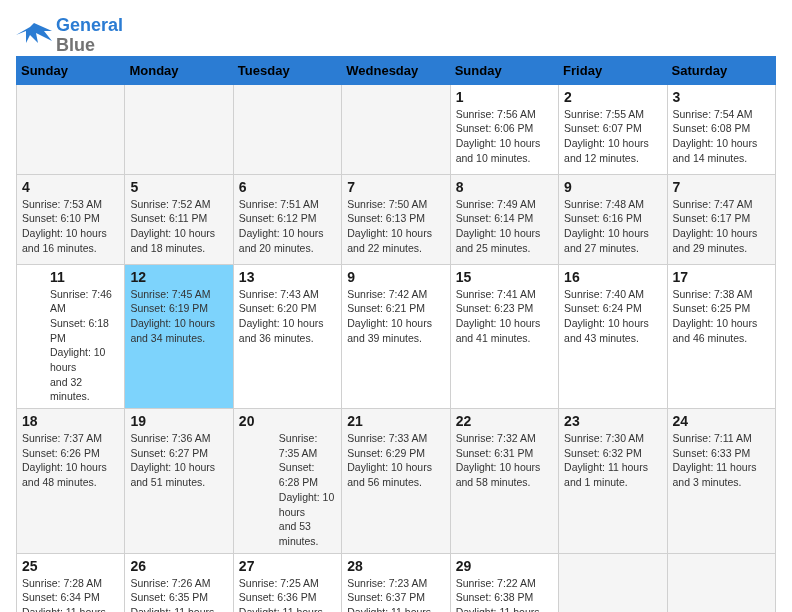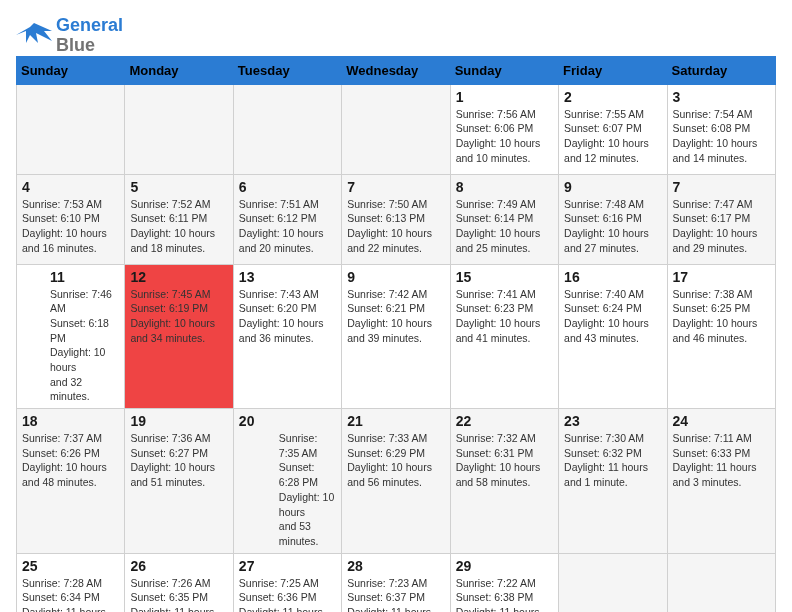--- a/index.html
+++ b/index.html
@@ -196,21 +196,21 @@
         </td>
       </tr>
       <tr>
         <td style="background: rgb(255, 255, 255); padding-left: 33px;">
           <span class="day-number">11</span>
           <div class="day-info" style="white-space: pre-line;">Sunrise: 7:46 AM
 Sunset: 6:18 PM
 Daylight: 10 hours
 and 32 minutes.</div>
         </td>
-        <td style="background: #ef4444;">
+        <td style="background: #7dd3fc;">
           <span class="day-number">12</span>
           <div class="day-info" style="white-space: pre-line;">Sunrise: 7:45 AM
 Sunset: 6:19 PM
 Daylight: 10 hours
 and 34 minutes.</div>
         </td>
         <td style="background: rgb(255, 255, 255);">
           <span class="day-number">13</span>
           <div class="day-info" style="white-space: pre-line;">Sunrise: 7:43 AM
 Sunset: 6:20 PM

